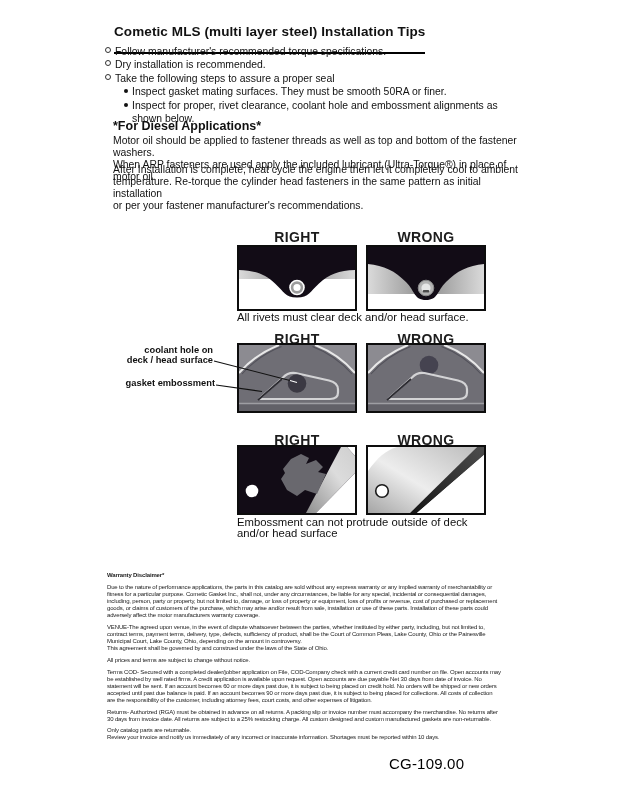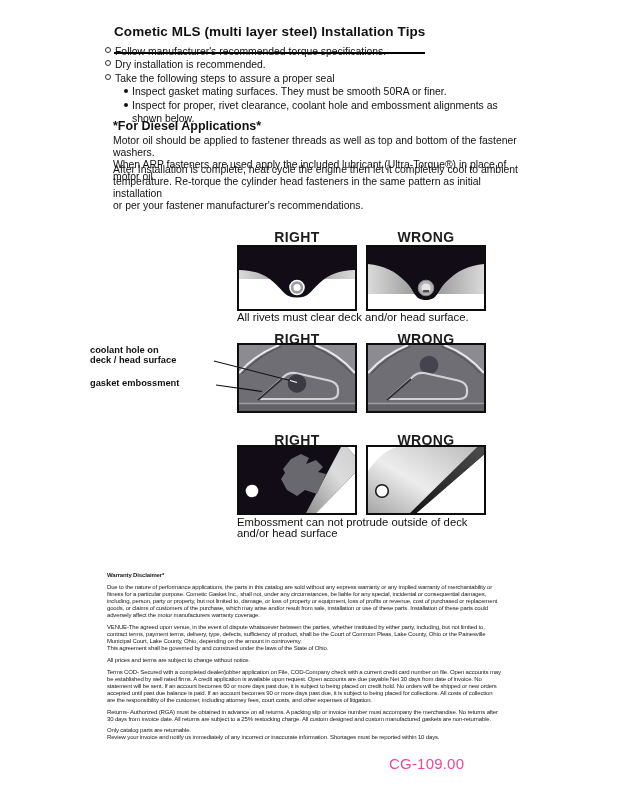--- a/index.html
+++ b/index.html
@@ -22,27 +22,27 @@
     display:inline-block;margin-right:4px;flex:0 0 auto;position:relative;top:-2px;}
   
   .diesel-h{left:113px;top:119px;font-size:12.5px;font-weight:bold;}
   .bodyp{left:113px;width:412px;font-size:10.4px;line-height:11.9px;white-space:pre-line;}
   
   .dg-header{width:120px;text-align:center;font-size:14px;font-weight:600;
     letter-spacing:.4px;color:#1c1c1c;}
   .panel{width:120px;box-sizing:border-box;border:2px solid #0d0d0d;background:#fff;}
   .panel svg{display:block;width:100%;height:100%;}
   .caption{left:237px;font-size:11.3px;font-weight:normal;line-height:11px;white-space:pre-line;}
-  .anno{text-align:left;font-size:9.3px;font-weight:bold;line-height:9.6px;white-space:pre-line;}
+  .anno{text-align:right;font-size:9.3px;font-weight:bold;line-height:9.6px;white-space:pre-line;}
   
   .legal{left:107px;top:572px;width:426px;font-size:6px;line-height:7.1px;
     letter-spacing:-0.15px;color:#222;}
   .legal p{margin:0 0 4.5px 0;white-space:pre-line;}
   .legal .lg-h{font-weight:bold;margin-bottom:5px;}
-  .doc-code{left:389px;top:755px;font-size:15px;color:#ec4899;letter-spacing:.2px;}
+  .doc-code{left:389px;top:755px;font-size:15px;color:#000000;letter-spacing:.2px;}
 </style>
 </head>
 <body>
 
 <div id="page">
 
   <div class="abs doc-title">Cometic MLS (multi layer steel) Installation Tips</div>
 
   <div class="abs tips">
     <div class="tip-row">

